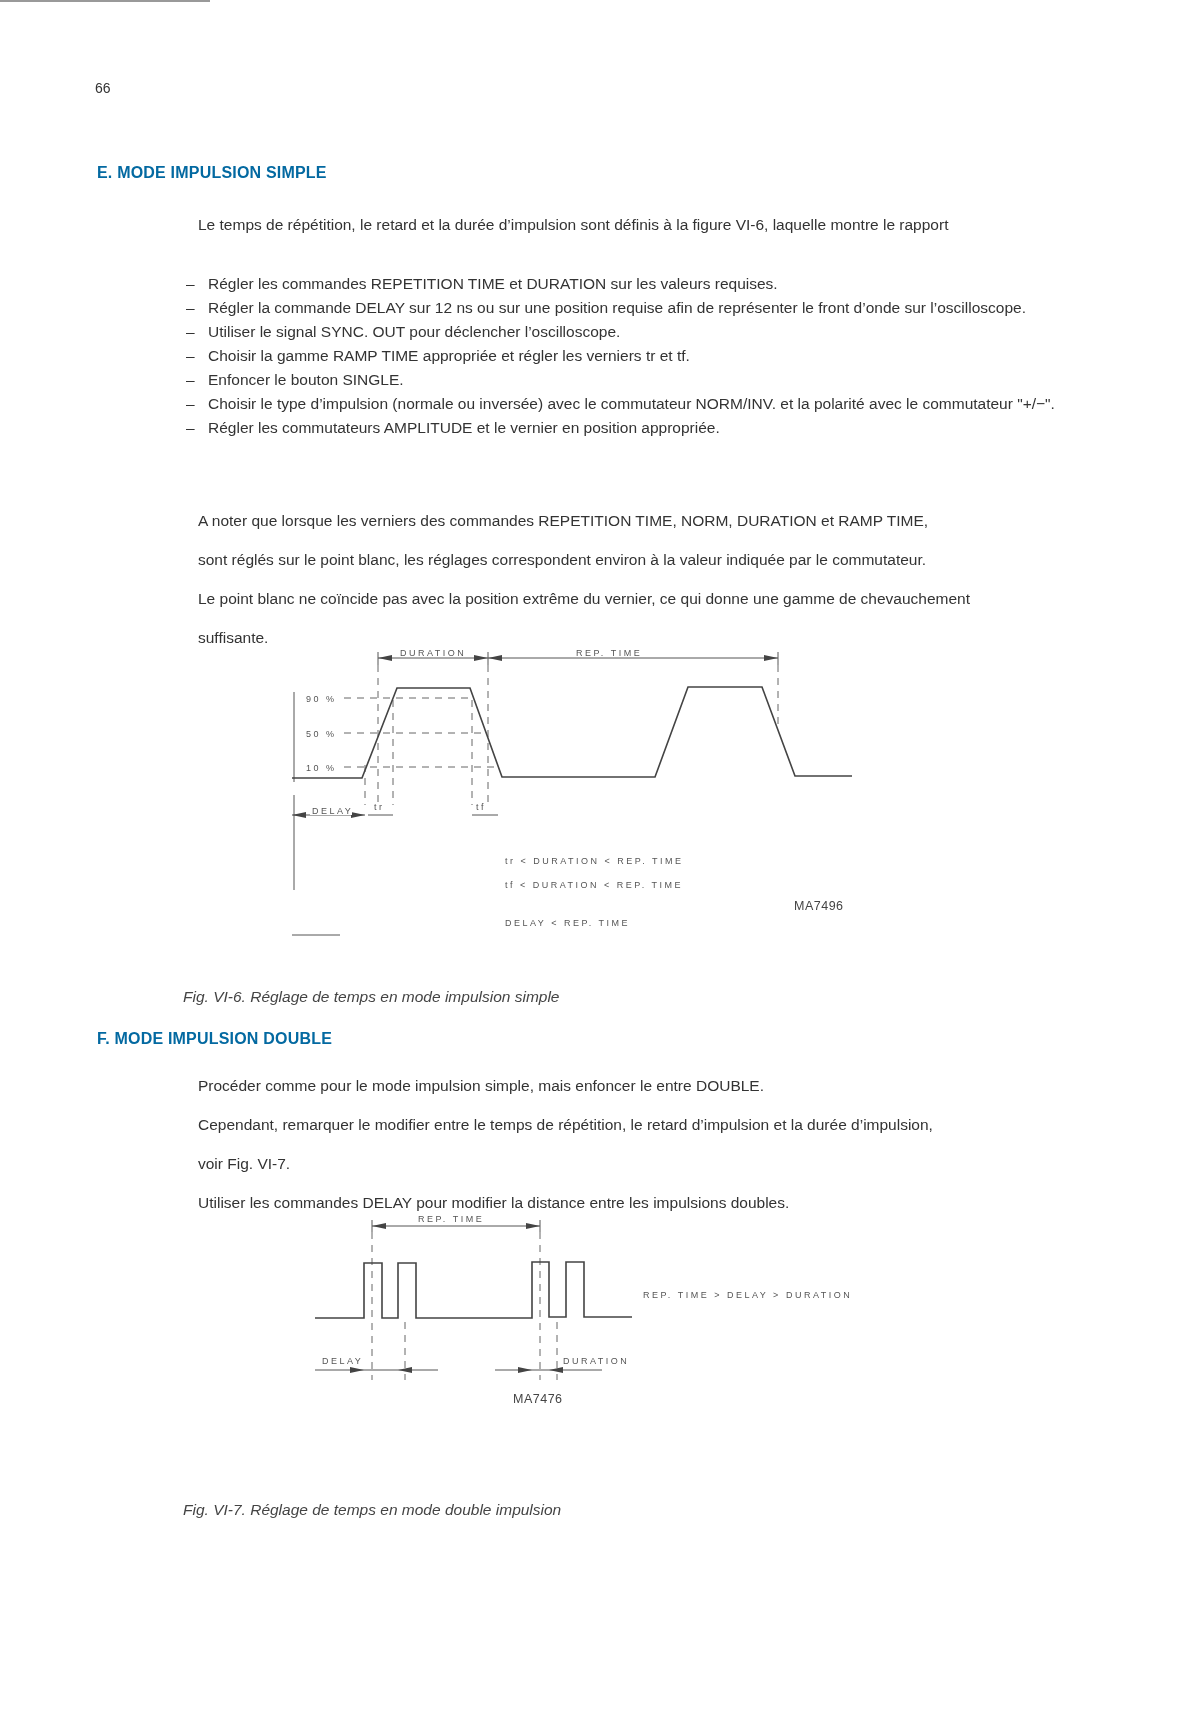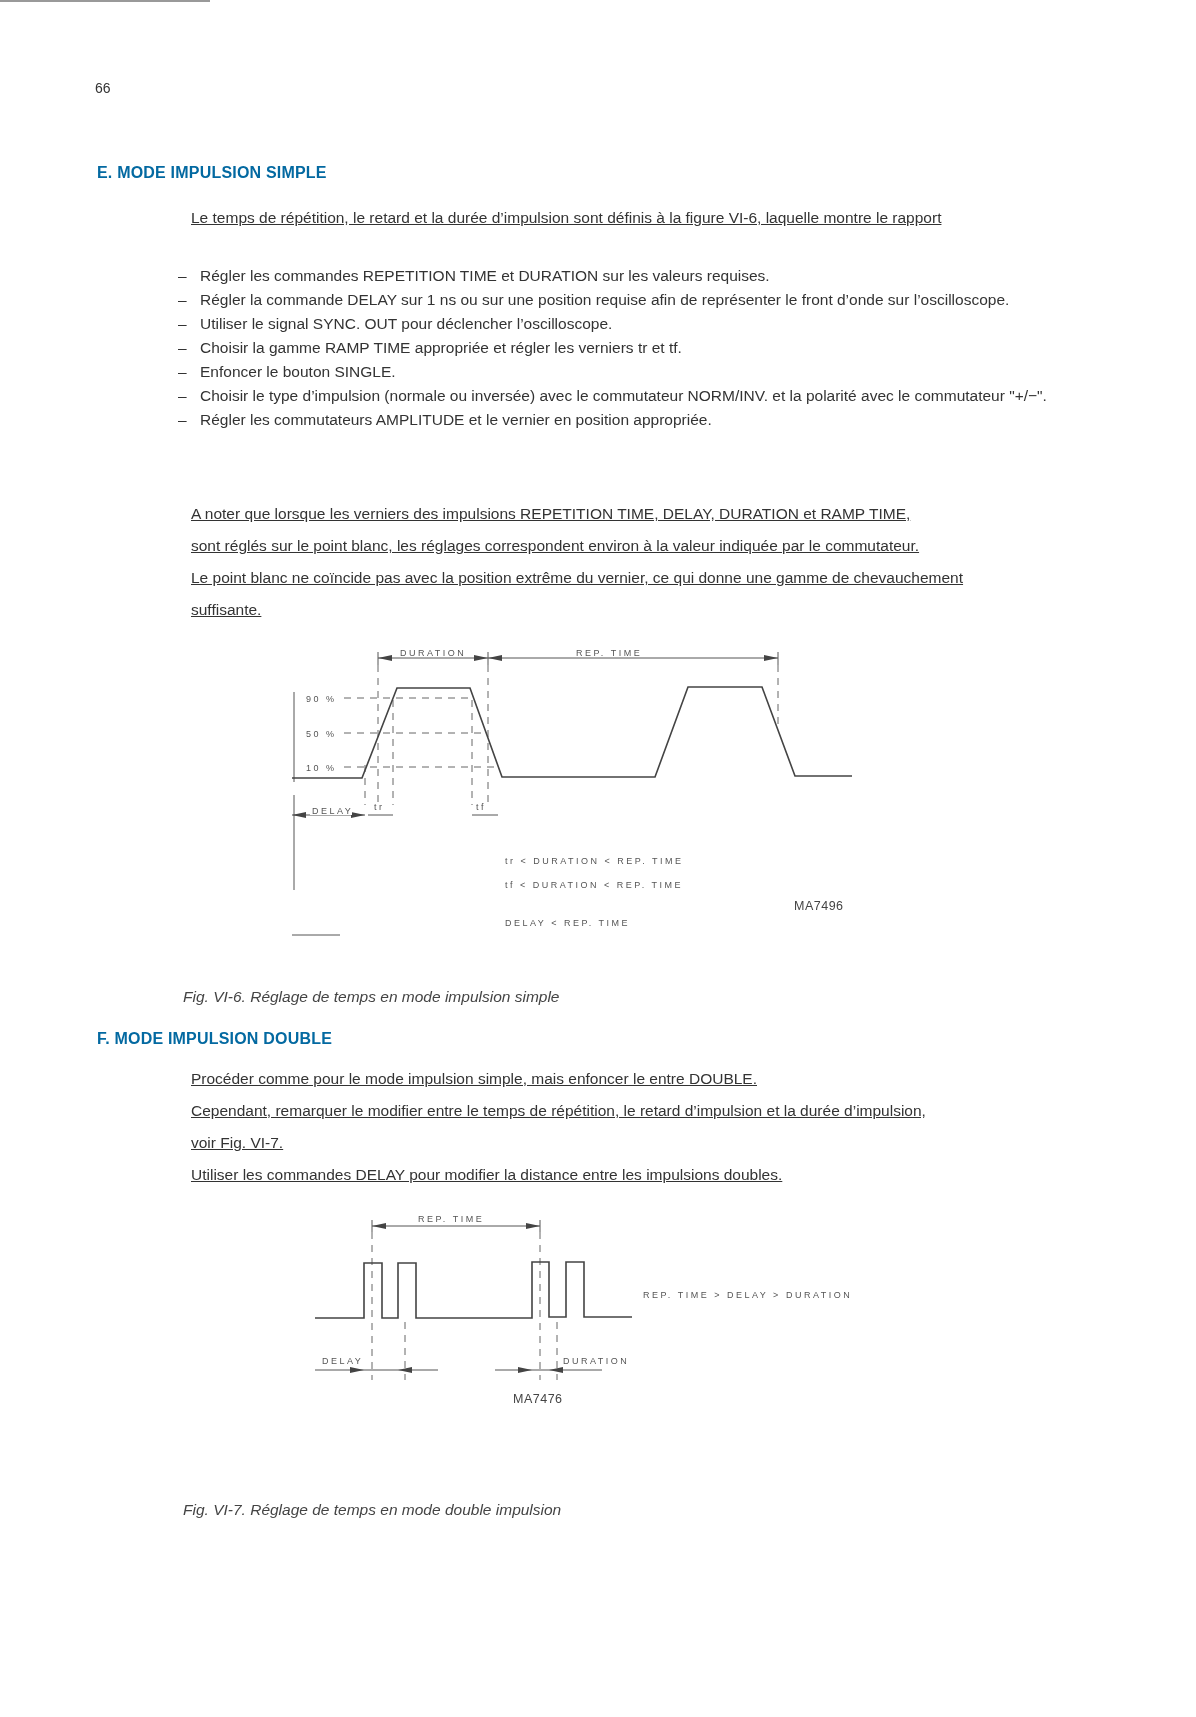--- a/index.html
+++ b/index.html
@@ -4,23 +4,23 @@
 <style>
   html, body { margin: 0; padding: 0; background: #ffffff; }
   body { width: 1196px; height: 1717px; position: relative; overflow: hidden;
          font-family: "Liberation Sans", sans-serif; color: #2b2b2b; }
   .abs { position: absolute; }
   .page-num { left: 95px; top: 80px; font-size: 14px; color: #333; }
   .h { font-size: 16px; font-weight: bold; color: #0369a1; letter-spacing: 0.2px; }
   .sec-e { left: 97px; top: 164px; }
   .sec-f { left: 97px; top: 1030px; }
   .para { font-size: 15.5px; line-height: 24px; color: #333; }
-  .para p { margin: 8px; text-decoration: underline; }
+  .para p { margin: 15px; }
   .intro { left: 183px; top: 198px; width: 940px; }
-  .steps { left: 170px; top: 256px; width: 960px; list-style: none; margin: 8px; padding: 0; }
+  .steps { left: 170px; top: 256px; width: 960px; list-style: none; margin: 16px; padding: 0; }
   .steps li { font-size: 15.5px; line-height: 24px; color: #333; padding-left: 22px; text-indent: -22px; }
   .steps li .dash { display: inline-block; width: 22px; text-indent: 0; }
   .note { left: 183px; top: 494px; width: 940px; }
   .fpara { left: 183px; top: 1059px; width: 940px; }
   .caption { font-size: 15.5px; font-style: italic; color: #444; margin-top: 36px; }
   .cap6 { left: 183px; top: 952px; }
   .cap7 { left: 183px; top: 1465px; }
   svg text { font-family: "Liberation Sans", sans-serif; fill: #555; }
   .lbl { font-size: 9px; letter-spacing: 2.5px; }
   .ref { font-size: 12.5px; letter-spacing: 0.5px; fill: #444; }
@@ -38,30 +38,30 @@
 <div class="abs page-num">66</div>
 
 <div class="abs h sec-e">E. MODE IMPULSION SIMPLE</div>
 
 <div class="abs para intro">
   <p>Le temps de répétition, le retard et la durée d’impulsion sont définis à la figure VI-6, laquelle montre le rapport</p>
 </div>
 
 <ul class="abs steps">
   <li><span class="dash">–</span><span>Régler les commandes REPETITION TIME et DURATION sur les valeurs requises.</span></li>
-  <li><span class="dash">–</span><span>Régler la commande DELAY sur 1 ns ou sur une position requise afin de représenter le front d’onde sur l’oscilloscope.</span></li>
+  <li><span class="dash">–</span><span>Régler la commande DELAY sur 12 ns ou sur une position requise afin de représenter le front d’onde sur l’oscilloscope.</span></li>
   <li><span class="dash">–</span><span>Utiliser le signal SYNC. OUT pour déclencher l’oscilloscope.</span></li>
   <li><span class="dash">–</span><span>Choisir la gamme RAMP TIME appropriée et régler les verniers tr et tf.</span></li>
   <li><span class="dash">–</span><span>Enfoncer le bouton SINGLE.</span></li>
   <li><span class="dash">–</span><span>Choisir le type d’impulsion (normale ou inversée) avec le commutateur NORM/INV. et la polarité avec le commutateur "+/−".</span></li>
   <li><span class="dash">–</span><span>Régler les commutateurs AMPLITUDE et le vernier en position appropriée.</span></li>
 </ul>
 
 <div class="abs para note">
-  <p>A noter que lorsque les verniers des impulsions REPETITION TIME, DELAY, DURATION et RAMP TIME,</p>
+  <p>A noter que lorsque les verniers des commandes REPETITION TIME, NORM, DURATION et RAMP TIME,</p>
   <p>sont réglés sur le point blanc, les réglages correspondent environ à la valeur indiquée par le commutateur.</p>
   <p>Le point blanc ne coïncide pas avec la position extrême du vernier, ce qui donne une gamme de chevauchement</p>
   <p>suffisante.</p>
 </div>
 
 <svg class="abs" style="left:0;top:0" width="1196" height="1717">
 
   <line x1="294" y1="692" x2="294" y2="782" class="dim"></line>
   <line x1="294" y1="795" x2="294" y2="890" class="dim"></line>
   <line x1="292" y1="935" x2="340" y2="935" class="dim"></line>

